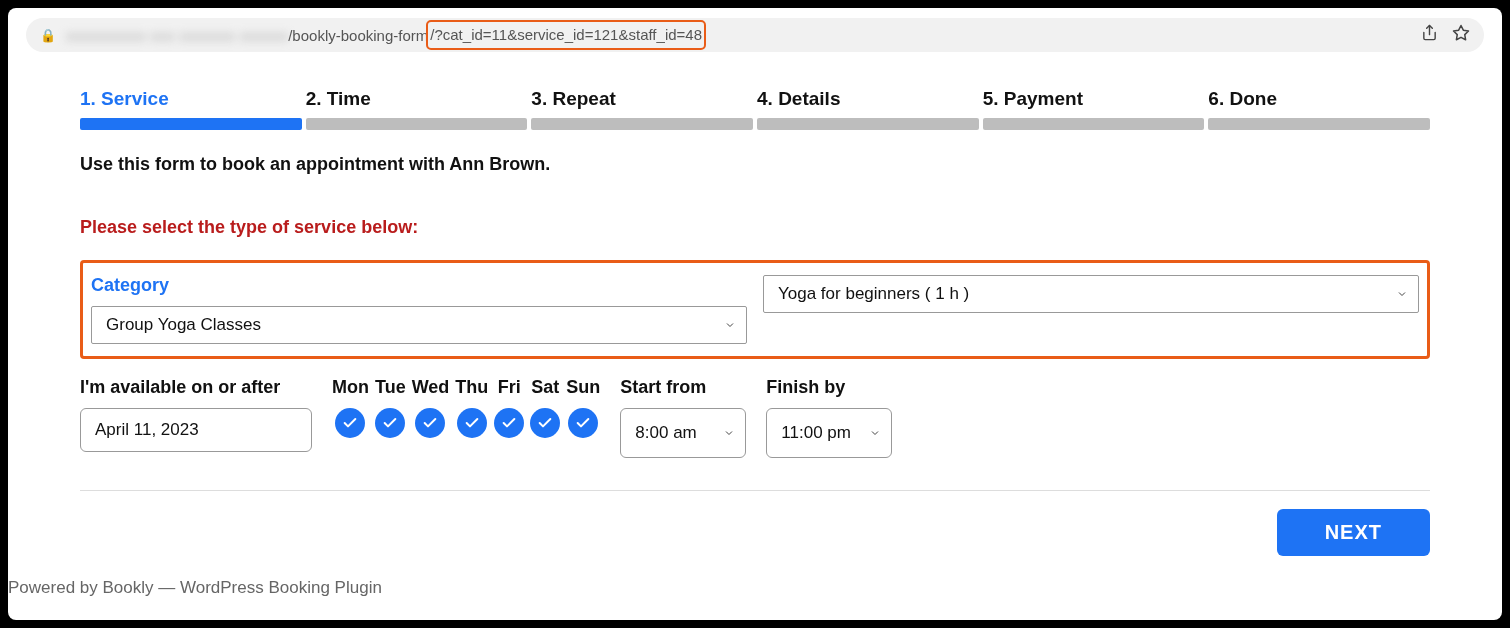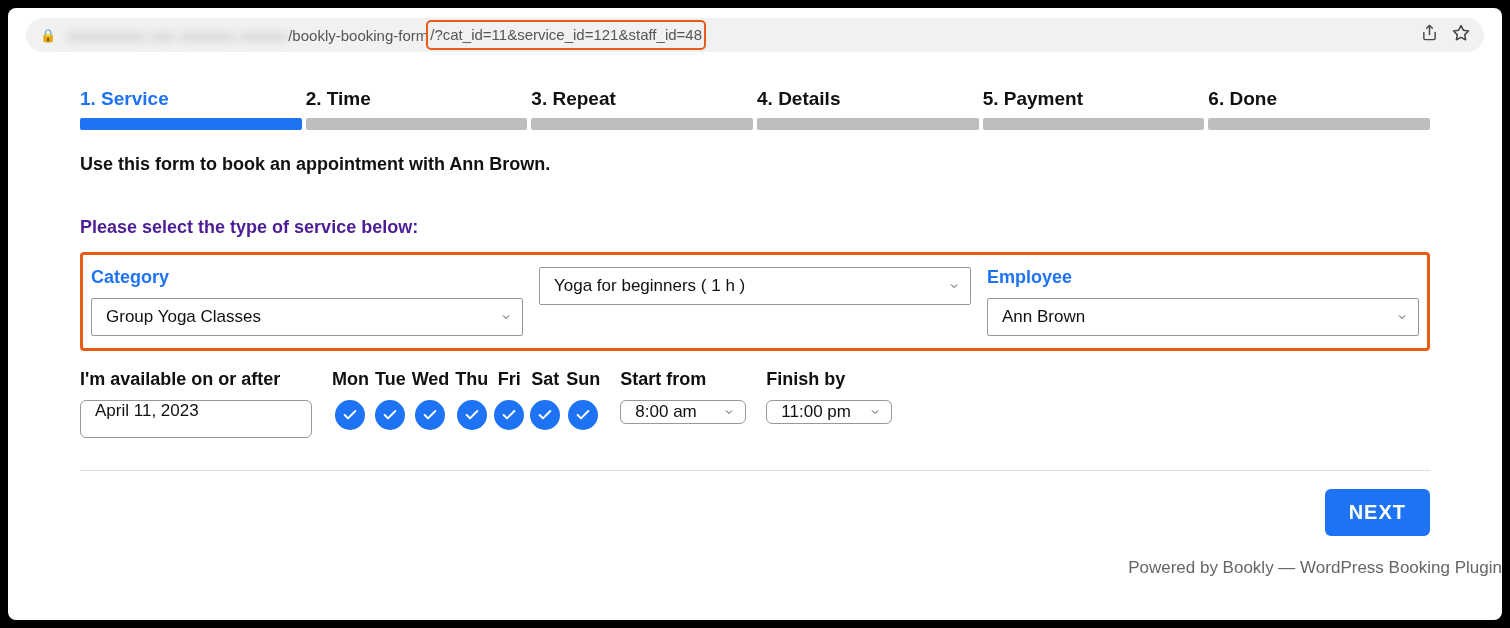--- a/index.html
+++ b/index.html
@@ -17,48 +17,48 @@
 .content { padding: 36px 72px 0 72px; }
 
 .steps { display: flex; gap: 4px; }
 .step-col { flex: 1; }
 .step-label { font-weight: 700; font-size: 19px; color: #111; margin-bottom: 8px; }
 .step-col.active .step-label { color: #1e73f4; }
 .step-bar { height: 12px; background: #bdbdbd; border-radius: 2px; }
 .step-col.active .step-bar { background: #1e73f4; }
 
 .intro { font-size: 18px; font-weight: 700; color: #111; margin-top: 24px; }
-.subintro { font-size: 18px; font-weight: 700; color: #4c1d95; margin-top: 42px; }
-
-.field-row-wrap { border: 3px solid #e95c17; border-radius: 4px; margin-top: 14px; padding: 12px 8px; }
+.subintro { font-size: 18px; font-weight: 700; color: #b91c1c; margin-top: 42px; }
+
+.field-row-wrap { border: 3px solid #e95c17; border-radius: 4px; margin-top: 22px; padding: 12px 8px; }
 .field-row { display: flex; gap: 16px; }
 .field { flex: 1; }
 .field-label { color: #1e73f4; font-weight: 700; font-size: 18px; margin-bottom: 10px; }
 .sel { position: relative; border: 1px solid #999; border-radius: 2px; height: 38px; font-size: 17px; display: flex; align-items: center; padding: 0 30px 0 14px; background: #fff; cursor: pointer; color: #111; }
 .sel .chev, .small-sel .chev { position: absolute; right: 10px; top: 50%; transform: translateY(-50%); pointer-events: none; }
 .chev svg { display: block; }
 
 .avail-row { display: flex; align-items: flex-start; gap: 20px; margin-top: 18px; }
 .avail-col .col-label { font-weight: 700; font-size: 18px; color: #111; margin-bottom: 10px; }
-.date-input { border: 1px solid #999; border-radius: 6px; height: 38px; font-size: 17px; display: flex; align-items: flex-start; padding: 0 14px; width: 232px; background: #fff; cursor: pointer; color: #111; }
+.date-input { border: 1px solid #999; border-radius: 6px; height: 44px; font-size: 17px; display: flex; align-items: center; padding: 0 14px; width: 232px; background: #fff; cursor: pointer; color: #111; }
 
 .days { display: flex; gap: 6px; align-items: center; }
 .day-col { display: flex; flex-direction: column; align-items: center; }
 .day-label { font-weight: 700; font-size: 18px; margin-bottom: 10px; color: #111; }
 .day-check { width: 30px; height: 30px; border-radius: 50%; background: #1e73f4; display: flex; align-items: center; justify-content: center; cursor: pointer; }
 .day-check svg { display: block; }
 
-.small-sel { position: relative; border: 1px solid #999; border-radius: 6px; height: 24px; font-size: 17px; display: flex; align-items: center; padding: 0 30px 0 14px; background: #fff; cursor: pointer; width: 126px; color: #111; }
+.small-sel { position: relative; border: 1px solid #999; border-radius: 6px; height: 50px; font-size: 17px; display: flex; align-items: center; padding: 0 30px 0 14px; background: #fff; cursor: pointer; width: 126px; color: #111; }
 
 .divider { border: none; border-top: 1px solid #ddd; margin: 32px 72px 0 72px; }
 
 .footer { display: flex; justify-content: flex-end; padding: 18px 72px 0 72px; }
-.next-btn { background: #1e73f4; color: #fff; font-weight: 700; font-size: 20px; letter-spacing: 1px; border: none; border-radius: 6px; padding: 12px 24px; cursor: pointer; }
-
-.powered { text-align: right; color: #666; font-size: 17px; margin-top: 22px; }
+.next-btn { background: #1e73f4; color: #fff; font-weight: 700; font-size: 20px; letter-spacing: 1px; border: none; border-radius: 6px; padding: 12px 48px; cursor: pointer; }
+
+.powered { text-align: left; color: #666; font-size: 17px; margin-top: 22px; }
 </style>
 </head>
 <body>
 
 <div class="frame">
   <div class="url-bar">
     <span class="lock">🔒</span>
     <span class="blur-seg">xxxxxxxxxx xxx xxxxxxx xxxxxx</span>
     <span class="plain">/bookly-booking-form</span>
     <span class="plain boxed">/?cat_id=11&amp;service_id=121&amp;staff_id=48</span>
@@ -124,31 +124,20 @@
         <div class="field">
           <div class="sel">
             <span>Yoga for beginners ( 1 h )</span>
             <span class="chev">
                 <svg width="12" height="12" viewBox="0 0 24 24" fill="none" stroke="#444" stroke-width="2">
                   <polyline points="6 9 12 15 18 9"></polyline>
                 </svg>
               </span>
           </div>
         </div>
-        <div class="field">
-          <div class="field-label">Employee</div>
-          <div class="sel">
-            <span>Ann Brown</span>
-            <span class="chev">
-                <svg width="12" height="12" viewBox="0 0 24 24" fill="none" stroke="#444" stroke-width="2">
-                  <polyline points="6 9 12 15 18 9"></polyline>
-                </svg>
-              </span>
-          </div>
-        </div>
       </div>
     </div>
 
     <div class="avail-row">
       <div class="avail-col">
         <div class="col-label">I'm available on or after</div>
         <div class="date-input">
           <span>April 11, 2023</span>
         </div>
       </div>

